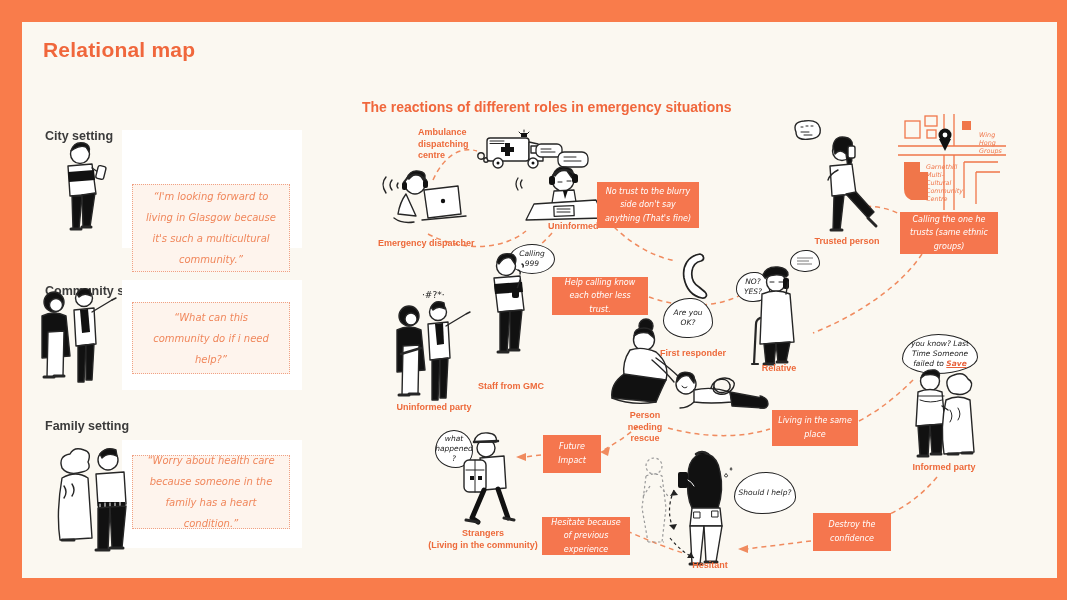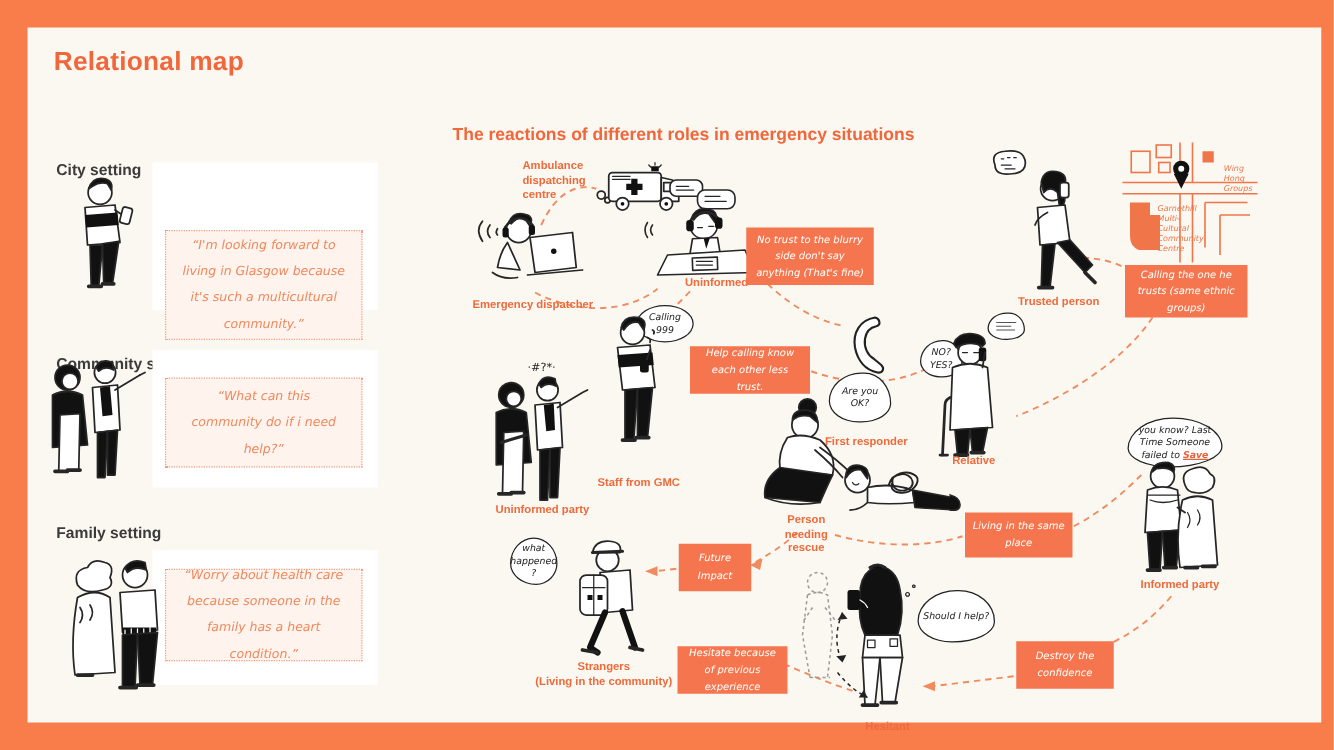--- a/index.html
+++ b/index.html
@@ -318,21 +318,21 @@
       <path d="M10,90 h10 M23,88 h10" stroke-width="3"></path>
       <path d="M40,22 Q36,12 46,9 Q56,5 60,13 Q66,16 62,24 Q56,30 48,28 Q42,28 40,22 Z" fill="#fff"></path>
       <path d="M38,34 Q50,28 62,34 L66,86 L36,88 Q32,60 38,34 Z" fill="#fff"></path>
       <path d="M34,40 L40,44" fill="none"></path>
       <path d="M42,44 q4,6 0,12 M50,42 q4,6 0,12" fill="none" stroke-width="1"></path>
       <path d="M40,88 h10 M54,87 h10" stroke-width="3"></path>
     </g>
   </svg>
   <div class="lbl center" style="left:884px;top:440px;width:76px;">Informed party</div>
 
-  <div class="bubble" style="left:386px;top:408px;width:38px;height:38px;border-radius:50% 50% 45% 55%/55% 55% 45% 45%;text-align:center;">what happened ?</div>
+  <div class="bubble" style="left:413px;top:408px;width:38px;height:38px;border-radius:50% 50% 45% 55%/55% 55% 45% 45%;text-align:center;">what happened ?</div>
   <svg class="fig" style="left:430px;top:408px;" width="68" height="104" viewBox="0 0 68 104">
     <g stroke="#262626" stroke-width="1.4" stroke-linecap="round" stroke-linejoin="round">
       <circle cx="34" cy="18" r="9" fill="#fff"></circle>
       <path d="M22,12 Q24,2 36,3 Q46,4 44,12 Z" fill="#fff"></path>
       <path d="M22,12 L46,11" stroke-width="2.5"></path>
       <path d="M28,28 L52,26 L54,58 L32,60 Z" fill="#fff"></path>
       <rect x="12" y="30" width="22" height="32" rx="5" fill="#fff"></rect>
       <path d="M14,40 h18 M23,30 v32" stroke-width="1"></path>
       <path d="M18,46 h4 v4 h-4 Z M26,46 h4 v4 h-4 Z" fill="#111" stroke="none"></path>
       <path d="M32,60 L20,88 L26,92" fill="none" stroke-width="5" stroke="#111"></path>
@@ -371,16 +371,16 @@
     <g stroke="#222" stroke-width="1.2" stroke-dasharray="3 3" fill="none">
       <path d="M36,44 C30,58 30,72 36,84"></path>
       <path d="M32,92 C40,102 48,108 56,112"></path>
     </g>
     <g fill="#222" stroke="none">
       <polygon points="36,84 31,79 39,78"></polygon>
       <polygon points="36,44 32,50 40,49"></polygon>
       <polygon points="56,112 49,112 53,106"></polygon>
     </g>
   </svg>
-  <div class="lbl center" style="left:656px;top:538px;width:64px;margin-top:16px;">Hesitant</div>
+  <div class="lbl center" style="left:656px;top:538px;width:64px;">Hesitant</div>
 
  </div>
 </div>
 
 </body></html>

